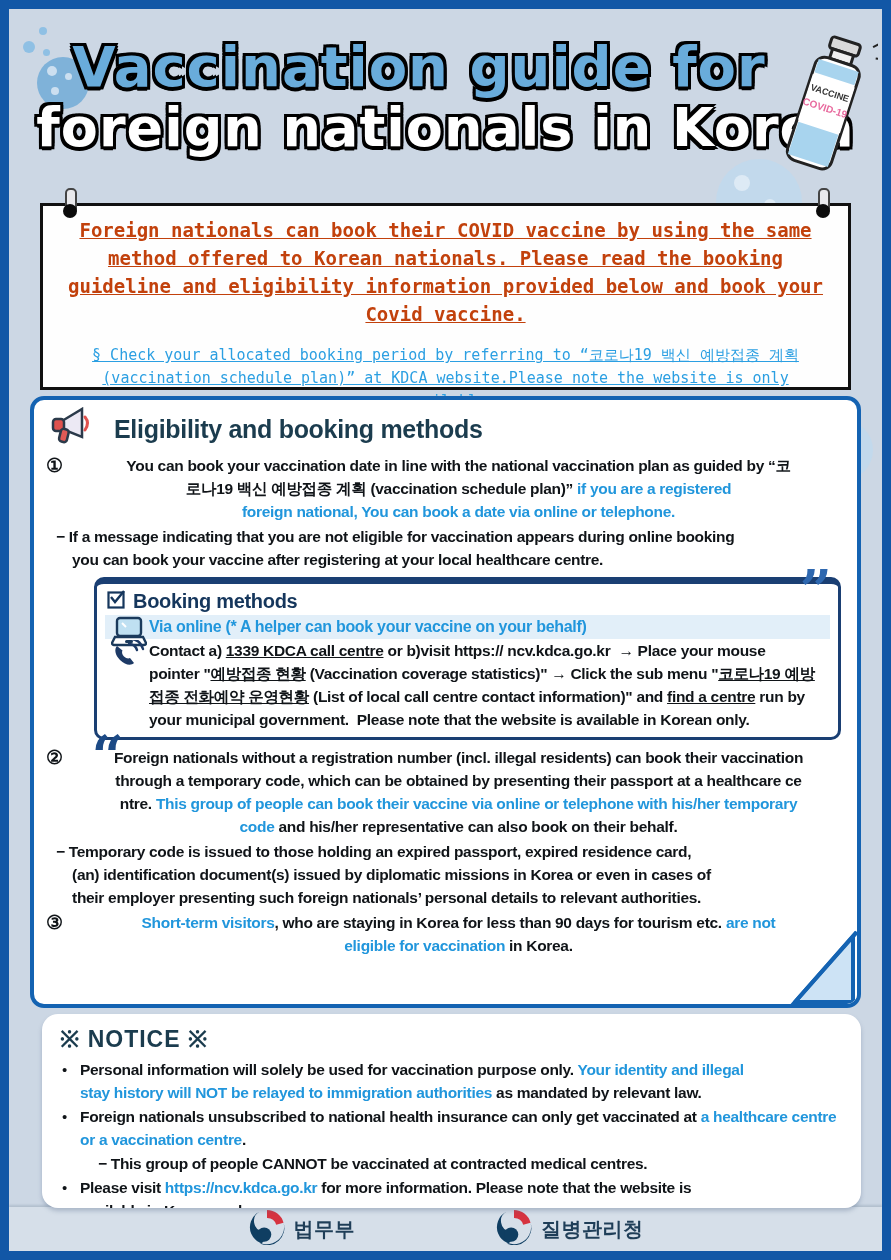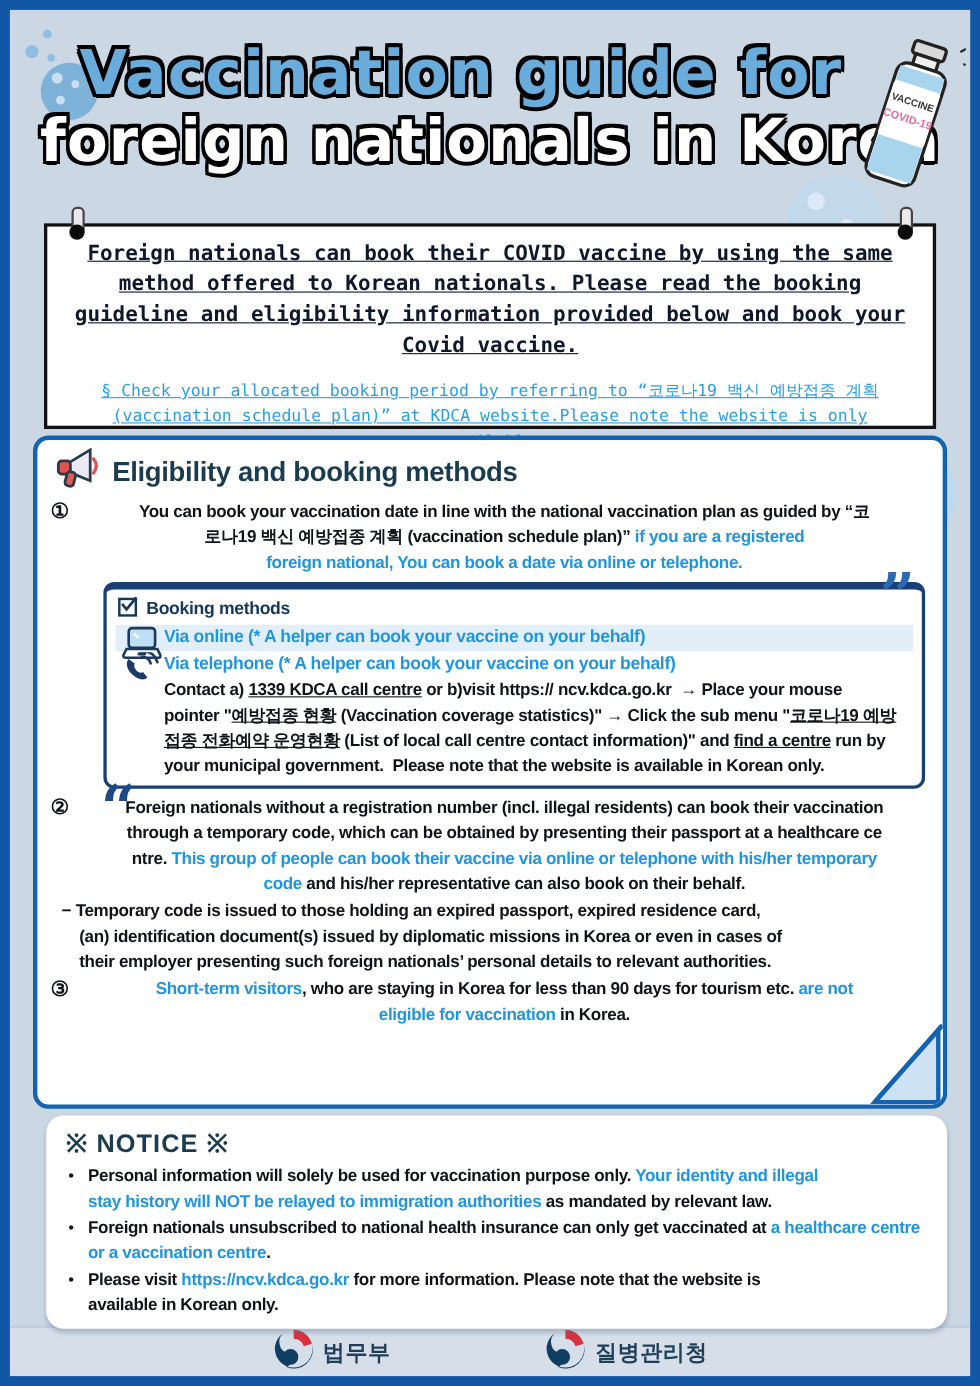--- a/index.html
+++ b/index.html
@@ -22,47 +22,47 @@
   .virus-dots i{background:#8fc0e4;}
   .virus-light{width:86px;height:86px;right:80px;top:150px;background:#c2d9ec;}
   .virus-light i{background:#ddeaf5;}
   .virus-light2{width:60px;height:60px;right:18px;top:420px;background:#c2d9ec;z-index:1;}
   .vial{position:absolute;right:4px;top:20px;width:110px;height:170px;}
 
   
   .intro{position:absolute;left:40px;right:40px;top:203px;height:187px;background:#fefefe;border:3px solid #111;
     text-align:center;padding-top:8px;box-sizing:border-box;z-index:2;}
   .intro-main{margin:2px 0 4px 0;font-family:"DejaVu Sans Mono",monospace;font-weight:bold;font-size:19px;line-height:28px;
-    color:#0f172a;text-decoration:underline;white-space:pre-line;}
+    color:#c2410c;text-decoration:underline;white-space:pre-line;}
   .intro-sub{margin:16px;font-family:"DejaVu Sans Mono",monospace;font-weight:normal;font-size:15px;line-height:23px;
     color:#2b9fe2;text-decoration:underline;white-space:pre-line;text-align:center;}
   .pin{position:absolute;top:-18px;width:12px;height:30px;z-index:3;}
   .pin .stem{position:absolute;top:0;left:2px;width:8px;height:22px;background:#e9e9ec;border:2px solid #444;border-radius:5px;}
   .pin .ball{position:absolute;bottom:0;left:0;width:14px;height:14px;background:#0b0b0b;border-radius:50%;}
   .pin-left{left:20px;}
   .pin-right{right:20px;}
 
   
   .elig{position:absolute;left:30px;right:30px;top:396px;height:612px;background:#ffffff;border:4px solid #1463b2;
     border-radius:14px;box-sizing:border-box;padding:6px 10px 4px 12px;overflow:hidden;z-index:2;}
-  .elig-head{display:flex;align-items:center;gap:10px;margin:2px 0 4px 2px;height:42px;}
+  .elig-head{display:flex;align-items:center;gap:22px;margin:2px 0 4px 2px;height:42px;}
   .elig-head h2{margin:0;font-size:25px;font-weight:bold;color:#1b3c4e;letter-spacing:-0.3px;}
   .body-text{font-size:15.5px;line-height:23px;letter-spacing:-0.3px;font-weight:600;color:#101418;white-space:pre-wrap;}
   .item{display:flex;align-items:flex-start;margin:2px 0 2px 0;}
   .item .num{flex:0 0 24px;font-size:19px;line-height:23px;font-weight:600;color:#101418;}
   .item p{margin:0;flex:1;text-align:center;}
   .dash{margin:1px 0 1px 10px;padding-left:12px;text-indent:-12px;}
   .seg-blue{color:#2196dc;}
   .seg-und{text-decoration:underline;}
 
   
   .bbox{position:relative;margin:6px 6px 6px 48px;border:3px solid #1a3f73;border-top-width:7px;border-radius:10px;
     background:#fff;padding:4px 8px 6px 8px;}
   .bbox-head{display:flex;align-items:center;gap:7px;margin:2px 0 2px 2px;}
-  .bbox-head h3{margin:0;font-size:16px;font-weight:bold;color:#15365c;letter-spacing:-0.3px;text-align:center;}
+  .bbox-head h3{margin:0;font-size:20px;font-weight:bold;color:#15365c;letter-spacing:-0.3px;text-align:center;}
   .method{position:relative;}
   .m-icon{position:absolute;left:6px;top:1px;}
   .mtitle{margin:0;padding-left:44px;font-size:16px;line-height:24px;font-weight:bold;color:#2196dc;letter-spacing:-0.3px;}
   .mtitle-band{background:#e2eff9;}
   .mdesc{margin:0;padding-left:44px;}
   .q{position:absolute;font-family:"DejaVu Serif",serif;font-weight:900;font-size:56px;line-height:1;color:#2e68b0;}
   .q-top{top:-22px;right:6px;}
   .q-bottom{bottom:-20px;left:-6px;transform:rotate(180deg);color:#1c4a86;}
 
   
@@ -158,20 +158,22 @@
       </span>
       <h2>Eligibility and booking methods</h2>
     </div>
 
     <div class="item">
       <span class="num">①</span>
       <p class="body-text"><span>You can book your vaccination date in line with the national vaccination plan as guided by “코
 로나19 백신 예방접종 계획 (vaccination schedule plan)”</span><span class="seg-blue"> if you are a registered
 foreign national, You can book a date via online or telephone.</span></p>
     </div>
+    <p class="body-text dash">− If a message indicating that you are not eligible for vaccination appears during online booking
+ you can book your vaccine after registering at your local healthcare centre.</p>
 
     <div class="bbox">
       <span class="q q-top">”</span>
       <span class="q q-bottom">”</span>
       <div class="bbox-head">
         <span>
           <svg width="19" height="19" viewBox="0 0 19 19">
             <rect x="1.5" y="2.5" width="15" height="15" fill="none" stroke="#15365c" stroke-width="2.2"></rect>
             <polyline points="4,7 8,12 17,1" fill="none" stroke="#15365c" stroke-width="2.4"></polyline>
           </svg>
@@ -190,21 +192,20 @@
         <p class="mtitle mtitle-band">Via online (* A helper can book your vaccine on your behalf)</p>
       </div>
       <div class="method">
         <span class="m-icon">
           <svg width="34" height="34" viewBox="0 0 34 34">
             <path d="M6 6 c-3 3 -2 9 3 14 c5 5 11 6 14 3 l-4 -5 c-1.5 1 -4 0.5 -6 -1.5 c-2 -2 -2.5 -4.5 -1.5 -6 z" fill="#1d3a66"></path>
             <path d="M18 4 q6 0 8 6" fill="none" stroke="#1d3a66" stroke-width="2.4" stroke-linecap="round"></path>
             <path d="M19 -1 q10 0 13 10" fill="none" stroke="#1d3a66" stroke-width="2.4" stroke-linecap="round"></path>
           </svg>
         </span>
-        <p class="mtitle">Via telephone (* A helper can book your vaccine on your behalf)</p>
         <p class="body-text mdesc"><span>Contact a) </span><span class="seg-und">1339 KDCA call centre</span><span> or b)visit https:// ncv.kdca.go.kr  → Place your mouse
 pointer "</span><span class="seg-und">예방접종 현황</span><span> (Vaccination coverage statistics)" → Click the sub menu "</span><span class="seg-und">코로나19 예방
 접종 전화예약 운영현황</span><span> (List of local call centre contact information)" and </span><span class="seg-und">find a centre</span><span> run by
 your municipal government.  Please note that the website is available in Korean only.</span></p>
       </div>
     </div>
 
     <div class="item">
       <span class="num">②</span>
       <p class="body-text"><span>Foreign nationals without a registration number (incl. illegal residents) can book their vaccination
@@ -235,20 +236,21 @@
     <div class="bullet">
       <span class="dot">•</span>
       <p class="body-text"><span>Personal information will solely be used for vaccination purpose only. </span><span class="seg-blue">Your identity and illegal
 stay history will NOT be relayed to immigration authorities</span><span> as mandated by relevant law.</span></p>
     </div>
     <div class="bullet">
       <span class="dot">•</span>
       <p class="body-text"><span>Foreign nationals unsubscribed to national health insurance can only get vaccinated at </span><span class="seg-blue">a healthcare centre
 or a vaccination centre</span><span>.</span></p>
     </div>
+    <p class="body-text sub-dash">− This group of people CANNOT be vaccinated at contracted medical centres.</p>
     <div class="bullet">
       <span class="dot">•</span>
       <p class="body-text"><span>Please visit </span><span class="seg-blue">https://ncv.kdca.go.kr</span><span> for more information. Please note that the website is
 available in Korean only.</span></p>
     </div>
   </section>
 
   <footer class="footer">
     <div class="logo">
       <span>

